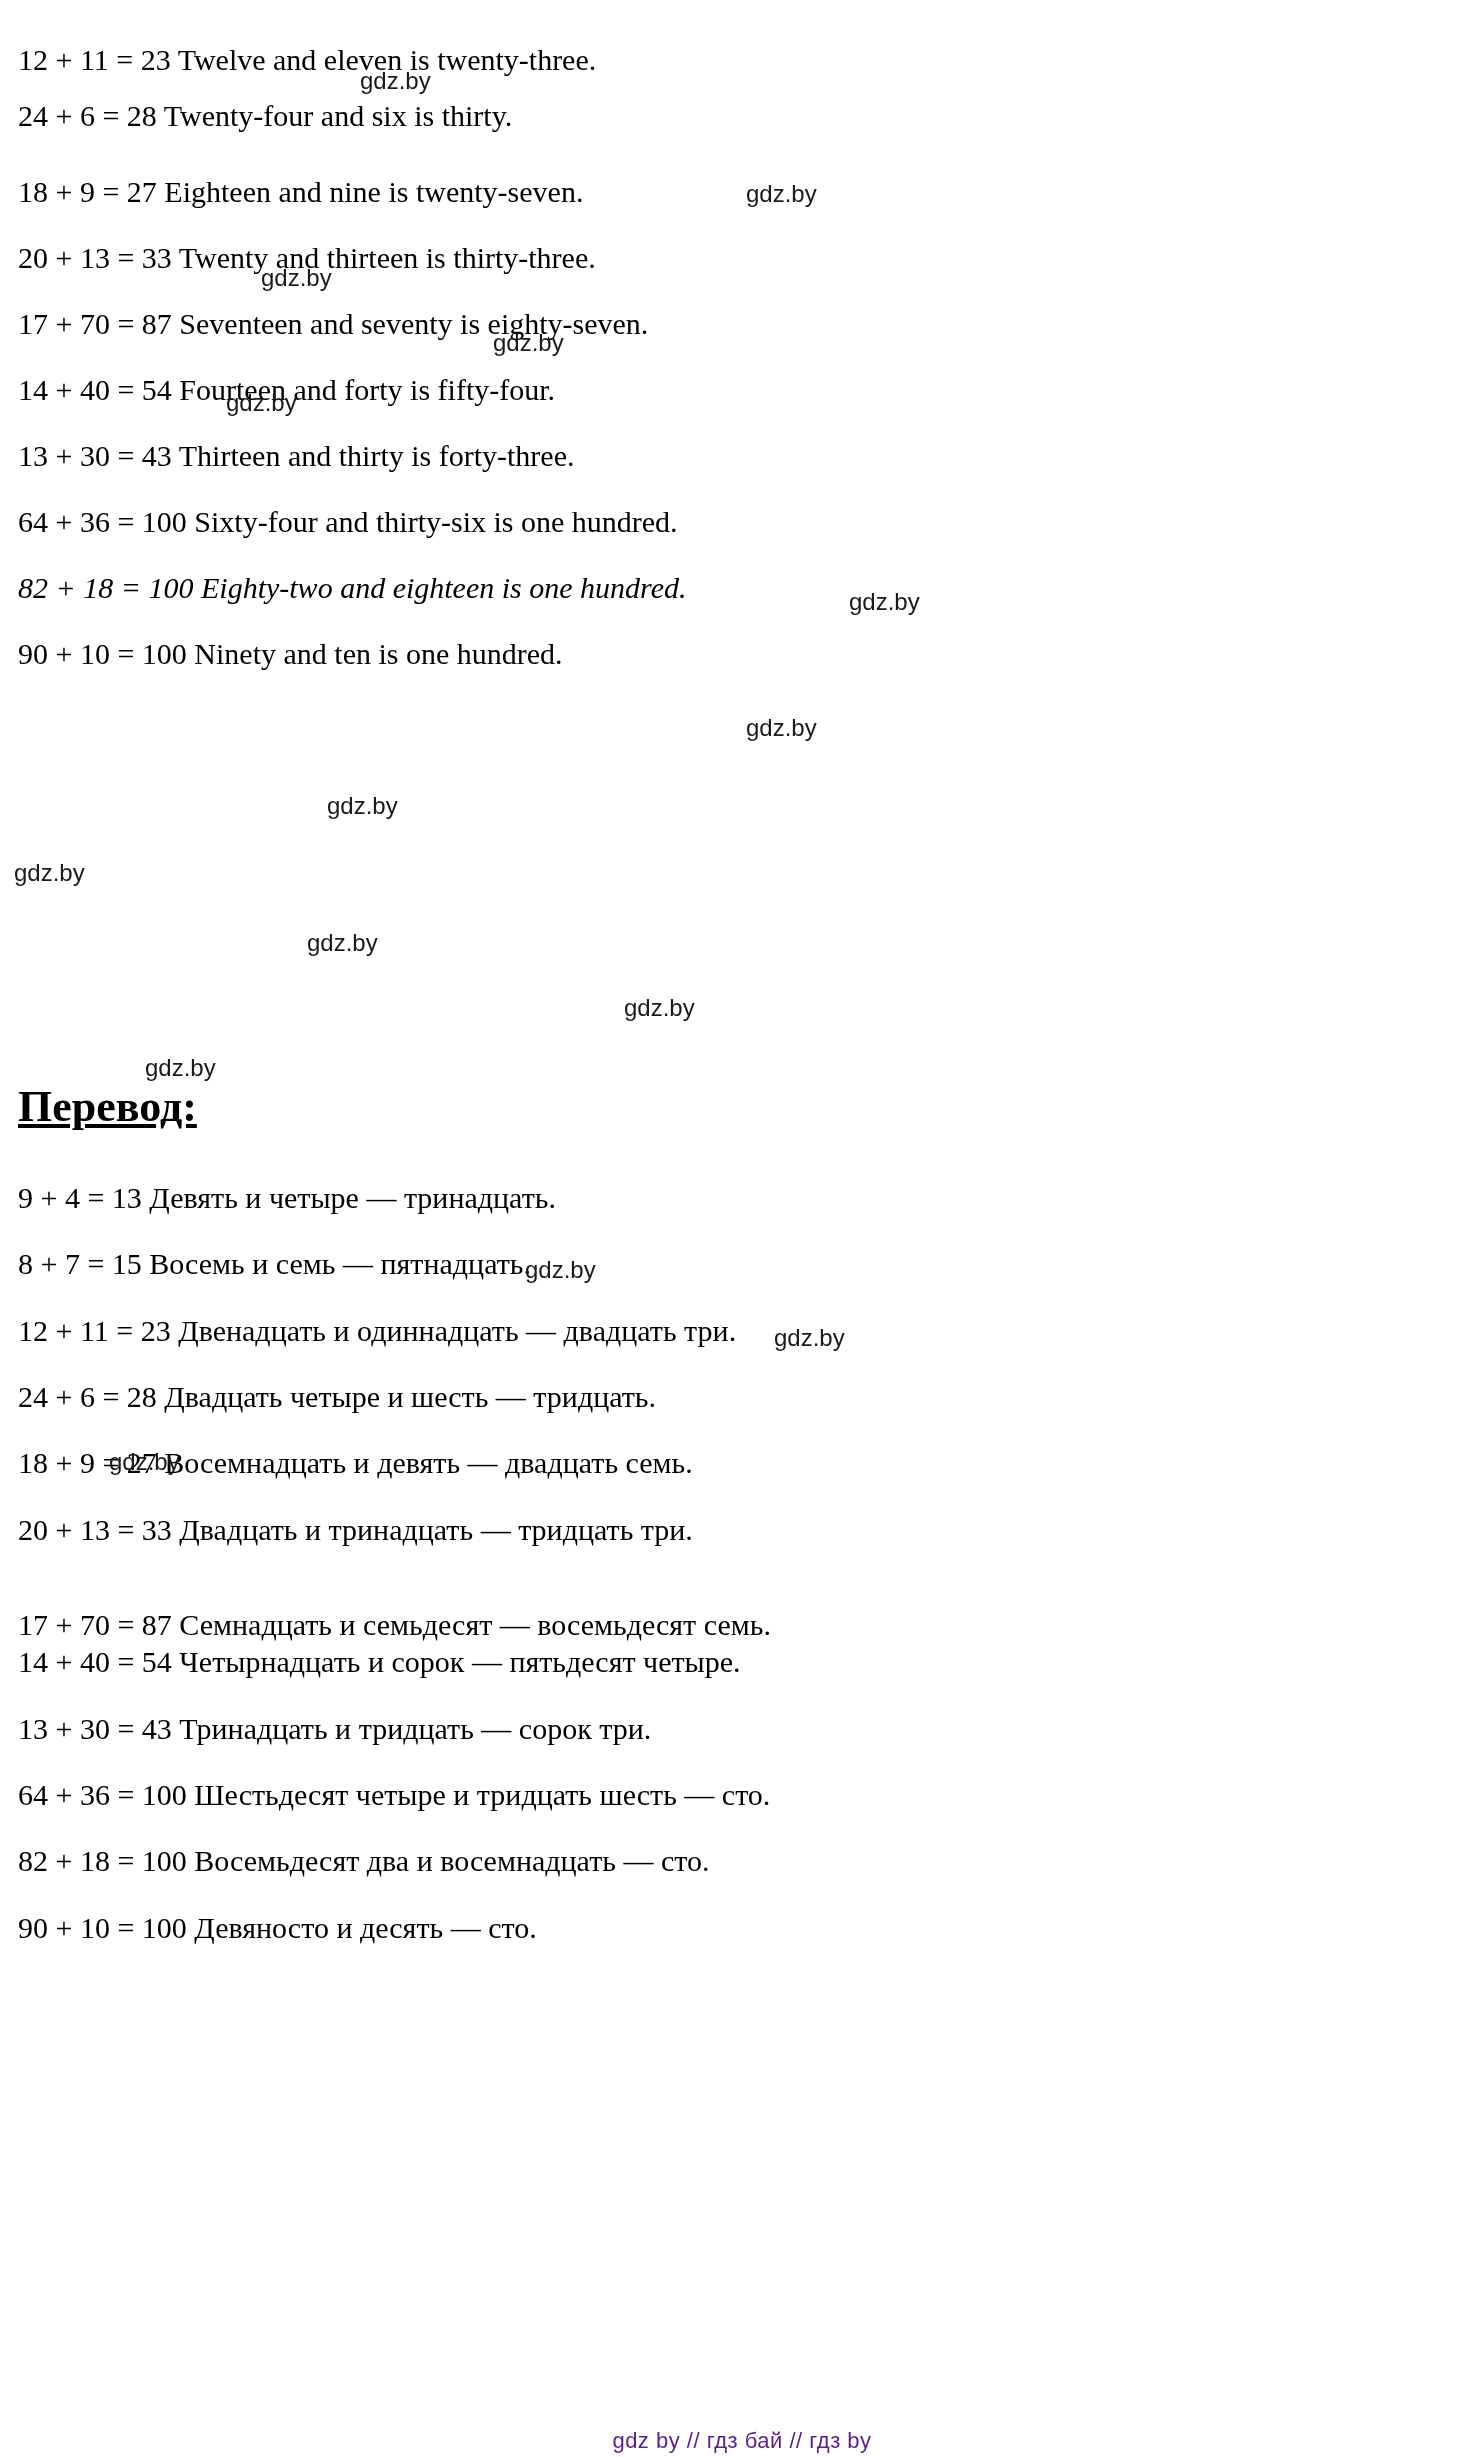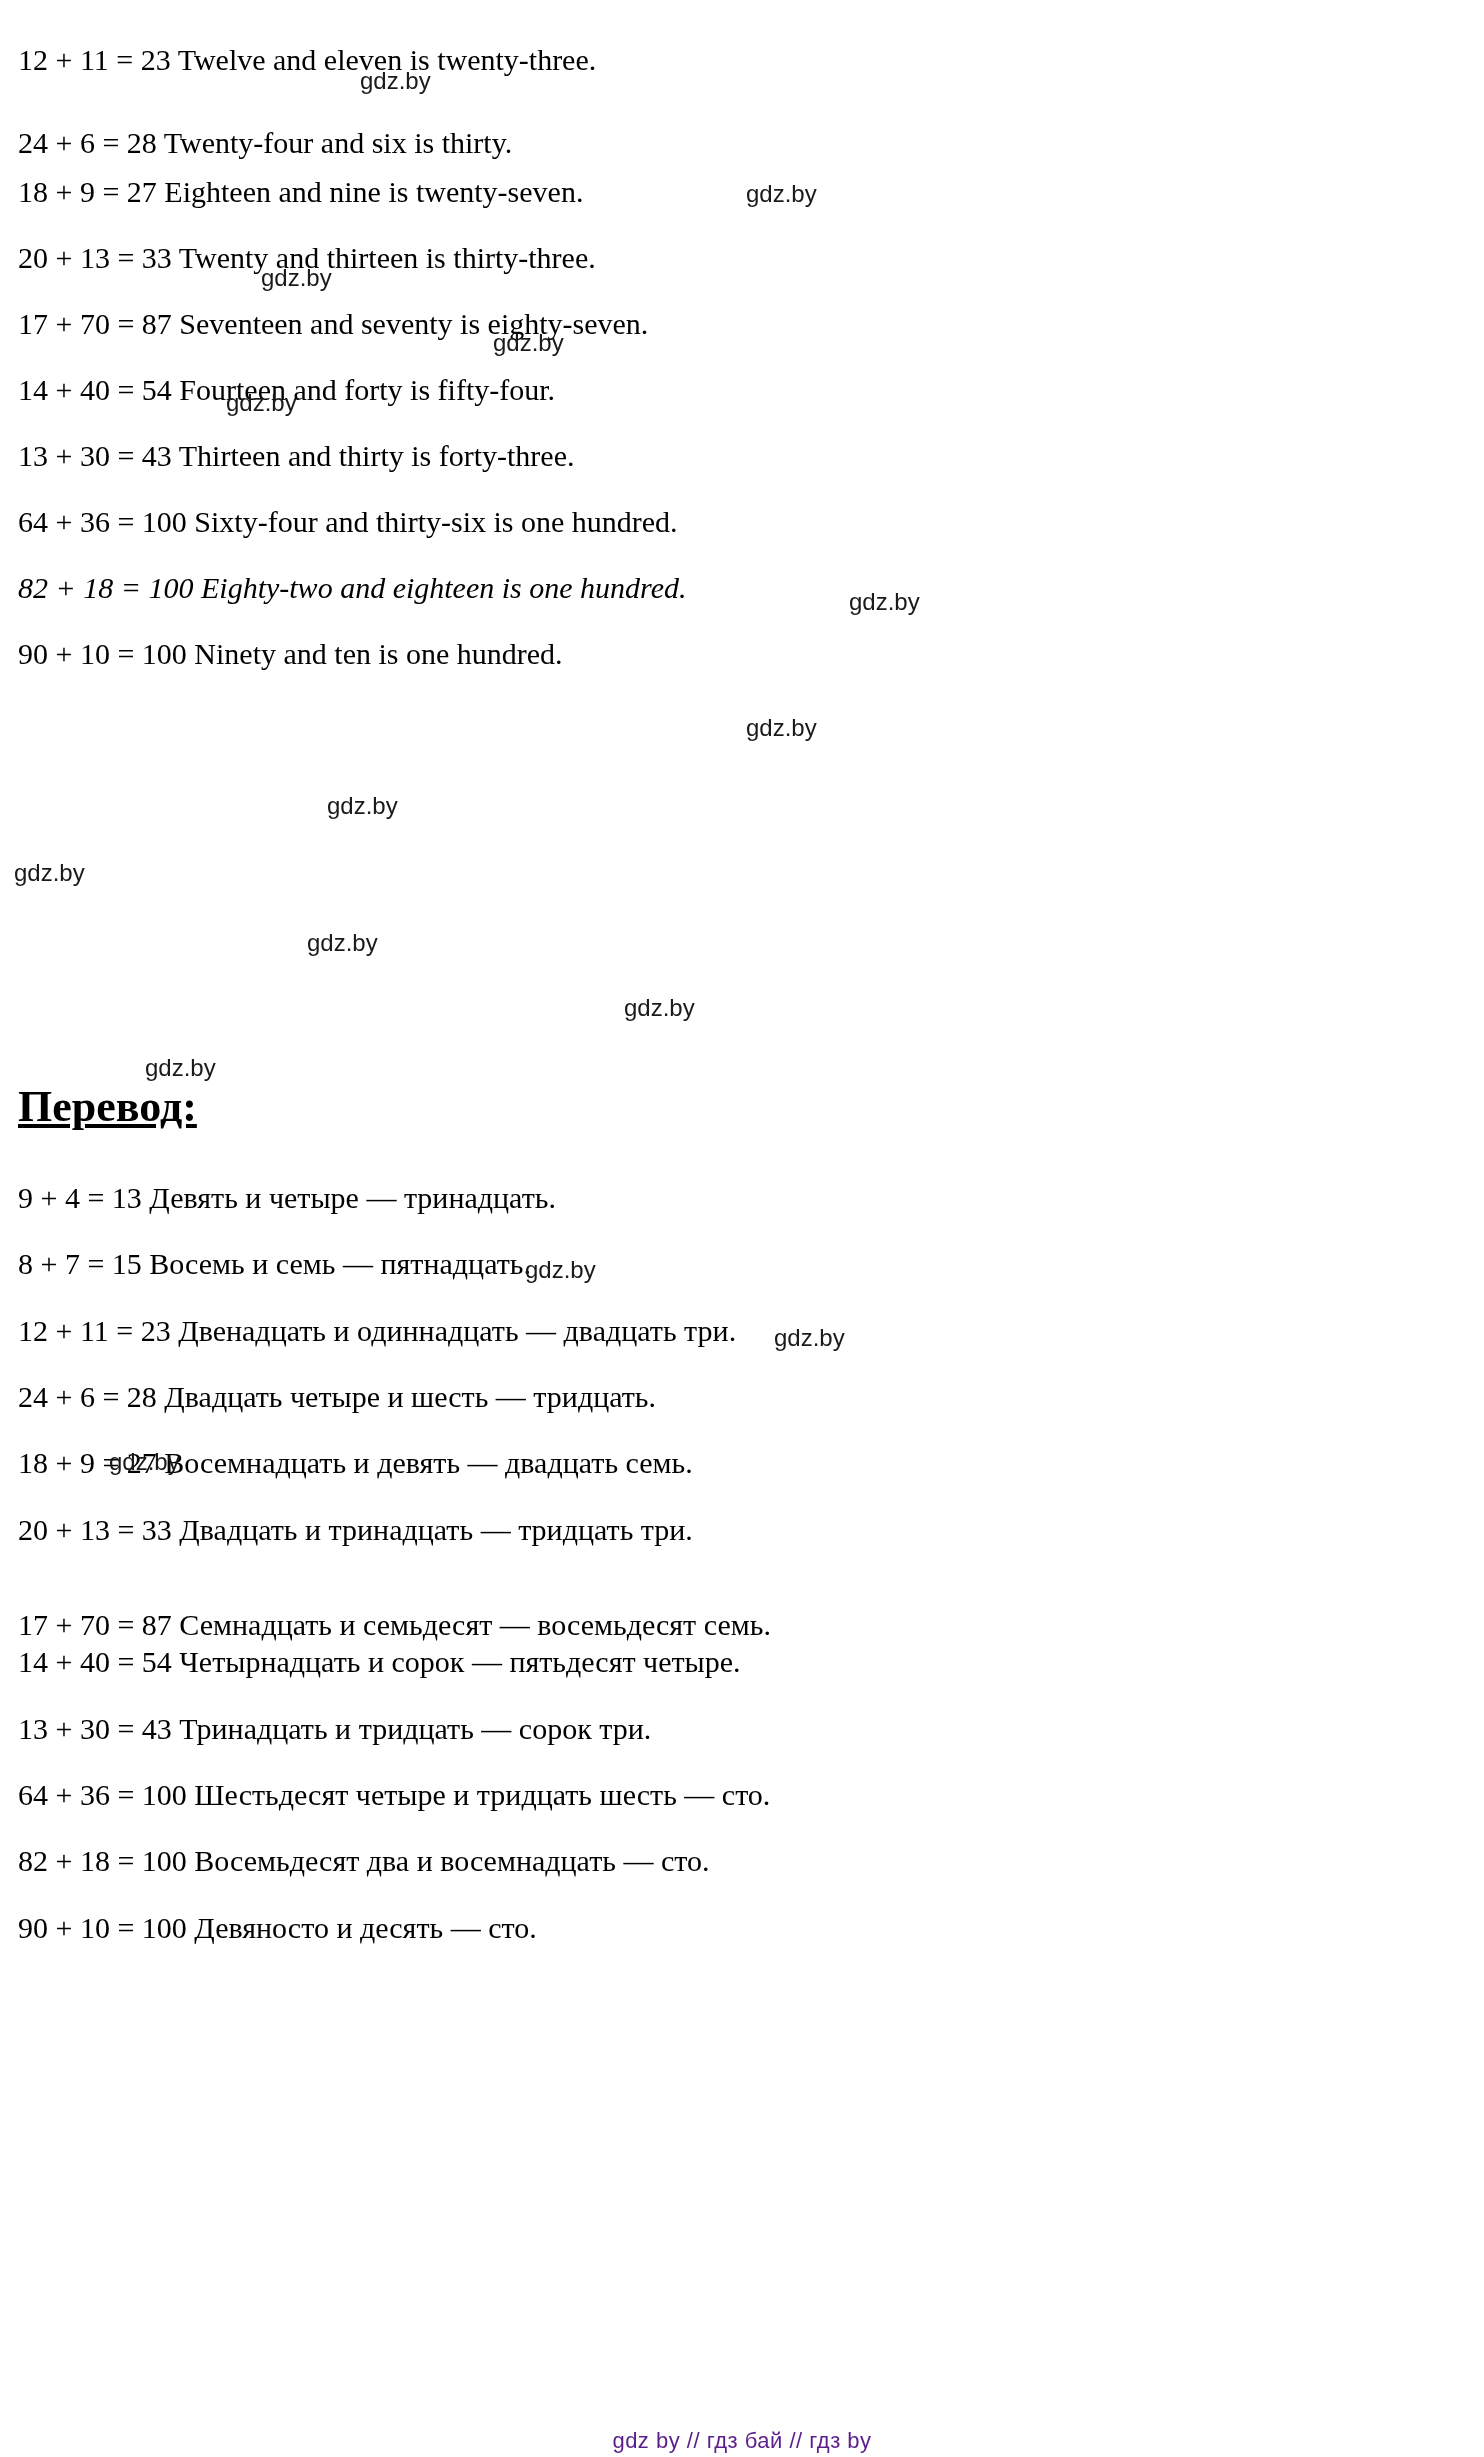--- a/index.html
+++ b/index.html
@@ -72,21 +72,21 @@
   }
 </style>
 </head>
 <body>
 
 <div id="page">
 
 
   <div id="english-block">
       <div class="eq-line" style="top: 45px;">12 + 11 = 23 Twelve and eleven is twenty-three.</div>
-      <div class="eq-line" style="top: 128px; text-align: center;">24 + 6 = 28 Twenty-four and six is thirty.</div>
+      <div class="eq-line" style="top: 101px; text-align: center;">24 + 6 = 28 Twenty-four and six is thirty.</div>
       <div class="eq-line" style="top: 177px;">18 + 9 = 27 Eighteen and nine is twenty-seven.</div>
       <div class="eq-line" style="top: 243px;">20 + 13 = 33 Twenty and thirteen is thirty-three.</div>
       <div class="eq-line" style="top: 309px;">17 + 70 = 87 Seventeen and seventy is eighty-seven.</div>
       <div class="eq-line" style="top: 375px;">14 + 40 = 54 Fourteen and forty is fifty-four.</div>
       <div class="eq-line" style="top: 441px; text-align: right;">13 + 30 = 43 Thirteen and thirty is forty-three.</div>
       <div class="eq-line" style="top: 507px;">64 + 36 = 100 Sixty-four and thirty-six is one hundred.</div>
       <div class="eq-line" style="top: 573px; font-style: italic;">82 + 18 = 100 Eighty-two and eighteen is one hundred.</div>
       <div class="eq-line" style="top: 639px;">90 + 10 = 100 Ninety and ten is one hundred.</div>
     </div>
 

